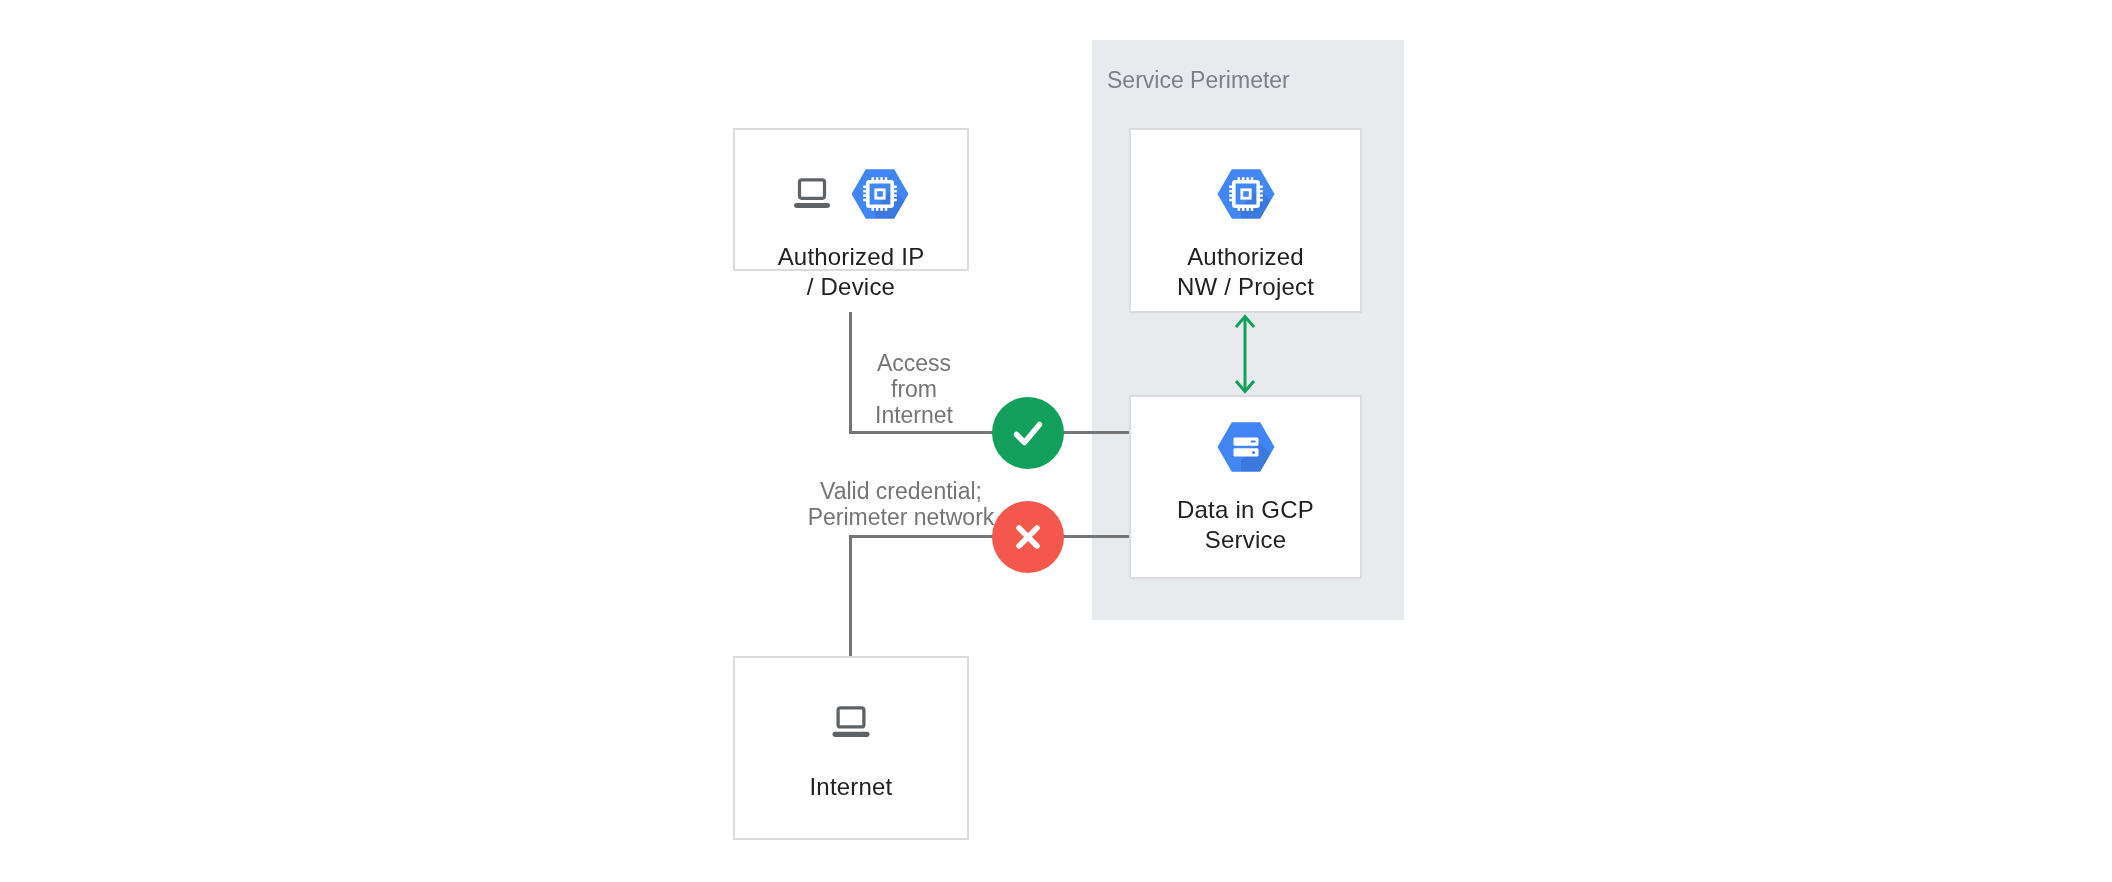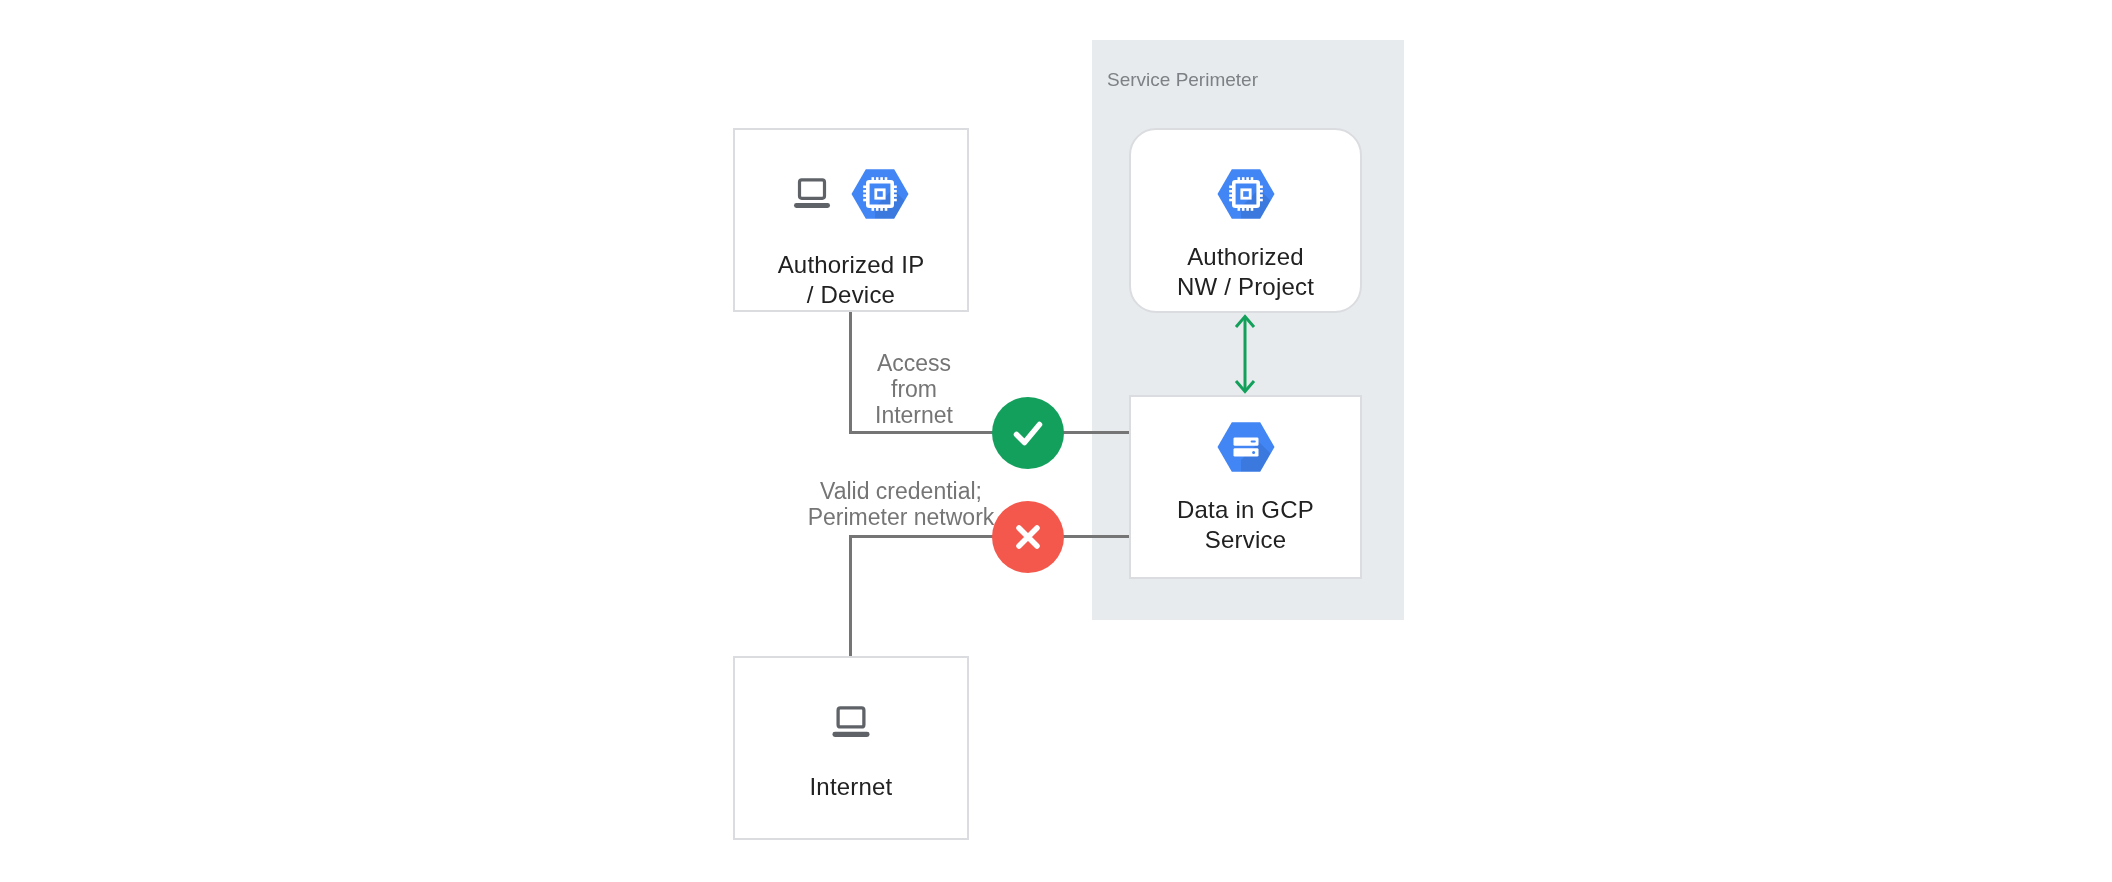--- a/index.html
+++ b/index.html
@@ -5,30 +5,30 @@
   html,body { margin:0; padding:0; background:#ffffff; }
   .canvas {
     position:relative; width:2112px; height:882px; background:#ffffff;
     font-family:"Liberation Sans", sans-serif; overflow:hidden;
   }
   .perimeter {
     position:absolute; left:1092px; top:40px; width:312px; height:580px;
     background:#e8ebee;
   }
   .perimeter-title {
-    position:absolute; left:1107px; top:68px; font-size:19px; line-height:24px;
+    position:absolute; left:1107px; top:68px; font-size:23px; line-height:24px;
     color:#7d8185; white-space:nowrap;
   }
   .node {
     position:absolute; background:#ffffff; border:2px solid #dadce0;
     box-sizing:border-box; display:flex; flex-direction:column; align-items:center;
     z-index:3;
   }
-  .node-authorized-ip { left:733px; top:128px; width:236px; height:184px; padding-top:34px;justify-content:space-between; }
-  .node-authorized-nw { left:1129px; top:128px; width:233px; height:185px; padding-top:34px;border-radius:27px; }
+  .node-authorized-ip { left:733px; top:128px; width:236px; height:143px; padding-top:34px;justify-content:space-between; }
+  .node-authorized-nw { left:1129px; top:128px; width:233px; height:185px; padding-top:34px; }
   .node-data-gcp      { left:1129px; top:395px; width:233px; height:184px; padding-top:20px; }
   .node-internet      { left:733px;  top:656px; width:236px; height:184px; padding-top:49px; }
   .icon-row { display:flex; align-items:center; gap:18px; height:60px; }
   .node-internet .icon-row { height:30px; }
   .node-label {
     margin-top:18px; font-size:24px; line-height:30px; color:#212121;
     text-align:center; white-space:pre-line; letter-spacing:0.2px;
   }
   .node-internet .node-label { margin-top:35px; }
   .edge-line { position:absolute; background:#757575; z-index:1; }

